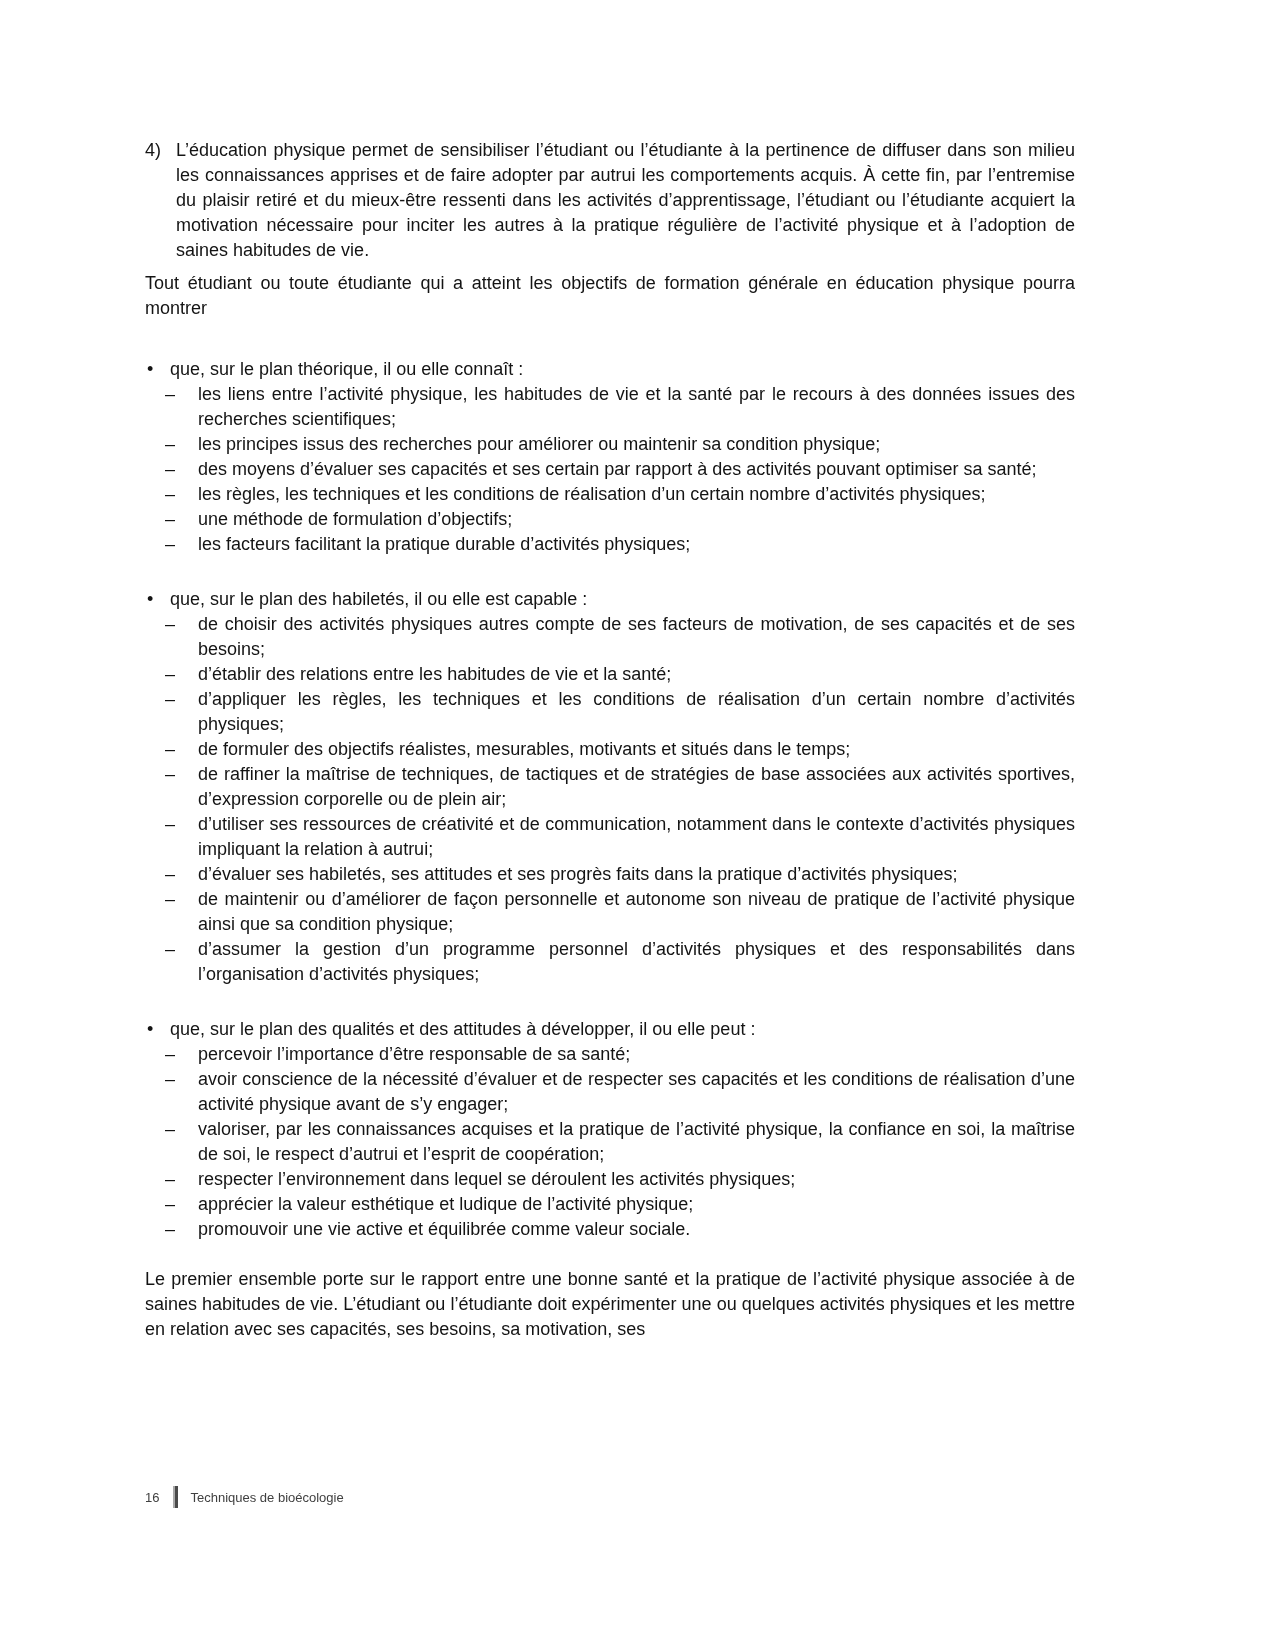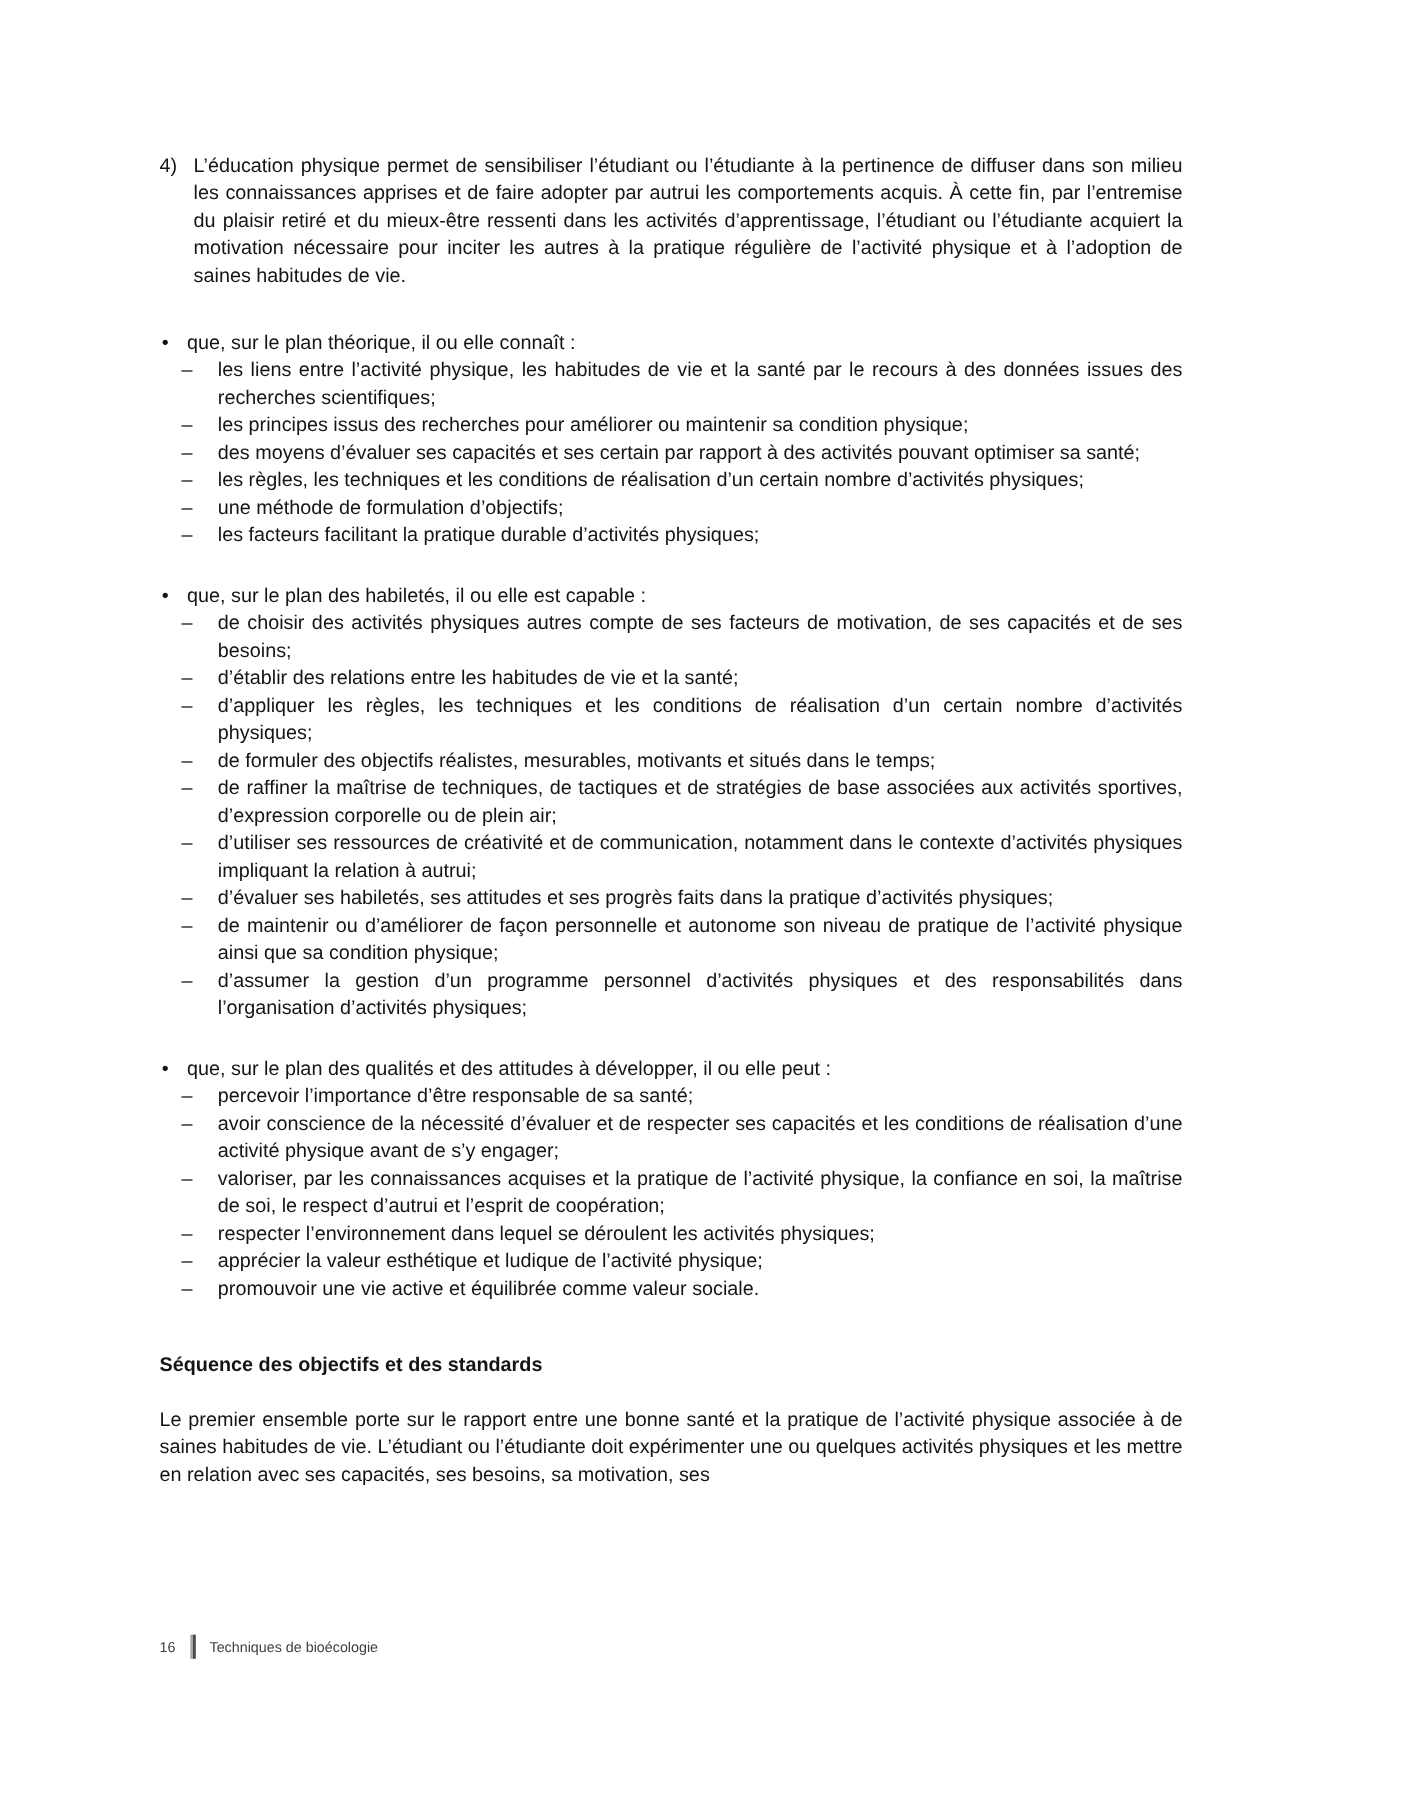--- a/index.html
+++ b/index.html
@@ -71,20 +71,21 @@
 
 <div class="page">
   <div class="content">
 
     <div class="numbered">
       <span class="nmark">4)</span>
       <p class="ntext">L’éducation physique permet de sensibiliser l’étudiant ou l’étudiante à la pertinence de diffuser dans son milieu les connaissances apprises et de faire adopter par autrui les comportements acquis. À cette fin, par l’entremise du plaisir retiré et du mieux-être ressenti dans les activités d’apprentissage, l’étudiant ou l’étudiante acquiert la motivation nécessaire pour inciter les autres à la pratique régulière de l’activité physique et à l’adoption de saines habitudes de vie.</p>
     </div>
 
 
+    <p class="para">Tout étudiant ou toute étudiante qui a atteint les objectifs de formation générale en éducation physique pourra montrer</p>
 
     <section class="group group-first">
       <div class="bullet-row">
         <span class="bmark">•</span>
         <div class="lead">que, sur le plan théorique, il ou elle connaît :</div>
       </div>
       <div class="dash-row">
         <span class="dmark">–</span>
         <div class="dtext">les liens entre l’activité physique, les habitudes de vie et la santé par le recours à des données issues des recherches scientifiques;</div>
       </div>
@@ -177,21 +178,20 @@
       <div class="dash-row">
         <span class="dmark">–</span>
         <div class="dtext">apprécier la valeur esthétique et ludique de l’activité physique;</div>
       </div>
       <div class="dash-row">
         <span class="dmark">–</span>
         <div class="dtext">promouvoir une vie active et équilibrée comme valeur sociale.</div>
       </div>
     </section>
 
-    <div class="heading seq-heading">Séquence des objectifs et des standards</div>
 
 
     <p class="para para-gap">Le premier ensemble porte sur le rapport entre une bonne santé et la pratique de l’activité physique associée à de saines habitudes de vie. L’étudiant ou l’étudiante doit expérimenter une ou quelques activités physiques et les mettre en relation avec ses capacités, ses besoins, sa motivation, ses</p>
 
   </div>
 
   <div class="footer">
     <span class="fnum">16</span>
     <span class="fbar"></span>
     <span class="flabel">Techniques de bioécologie</span>

